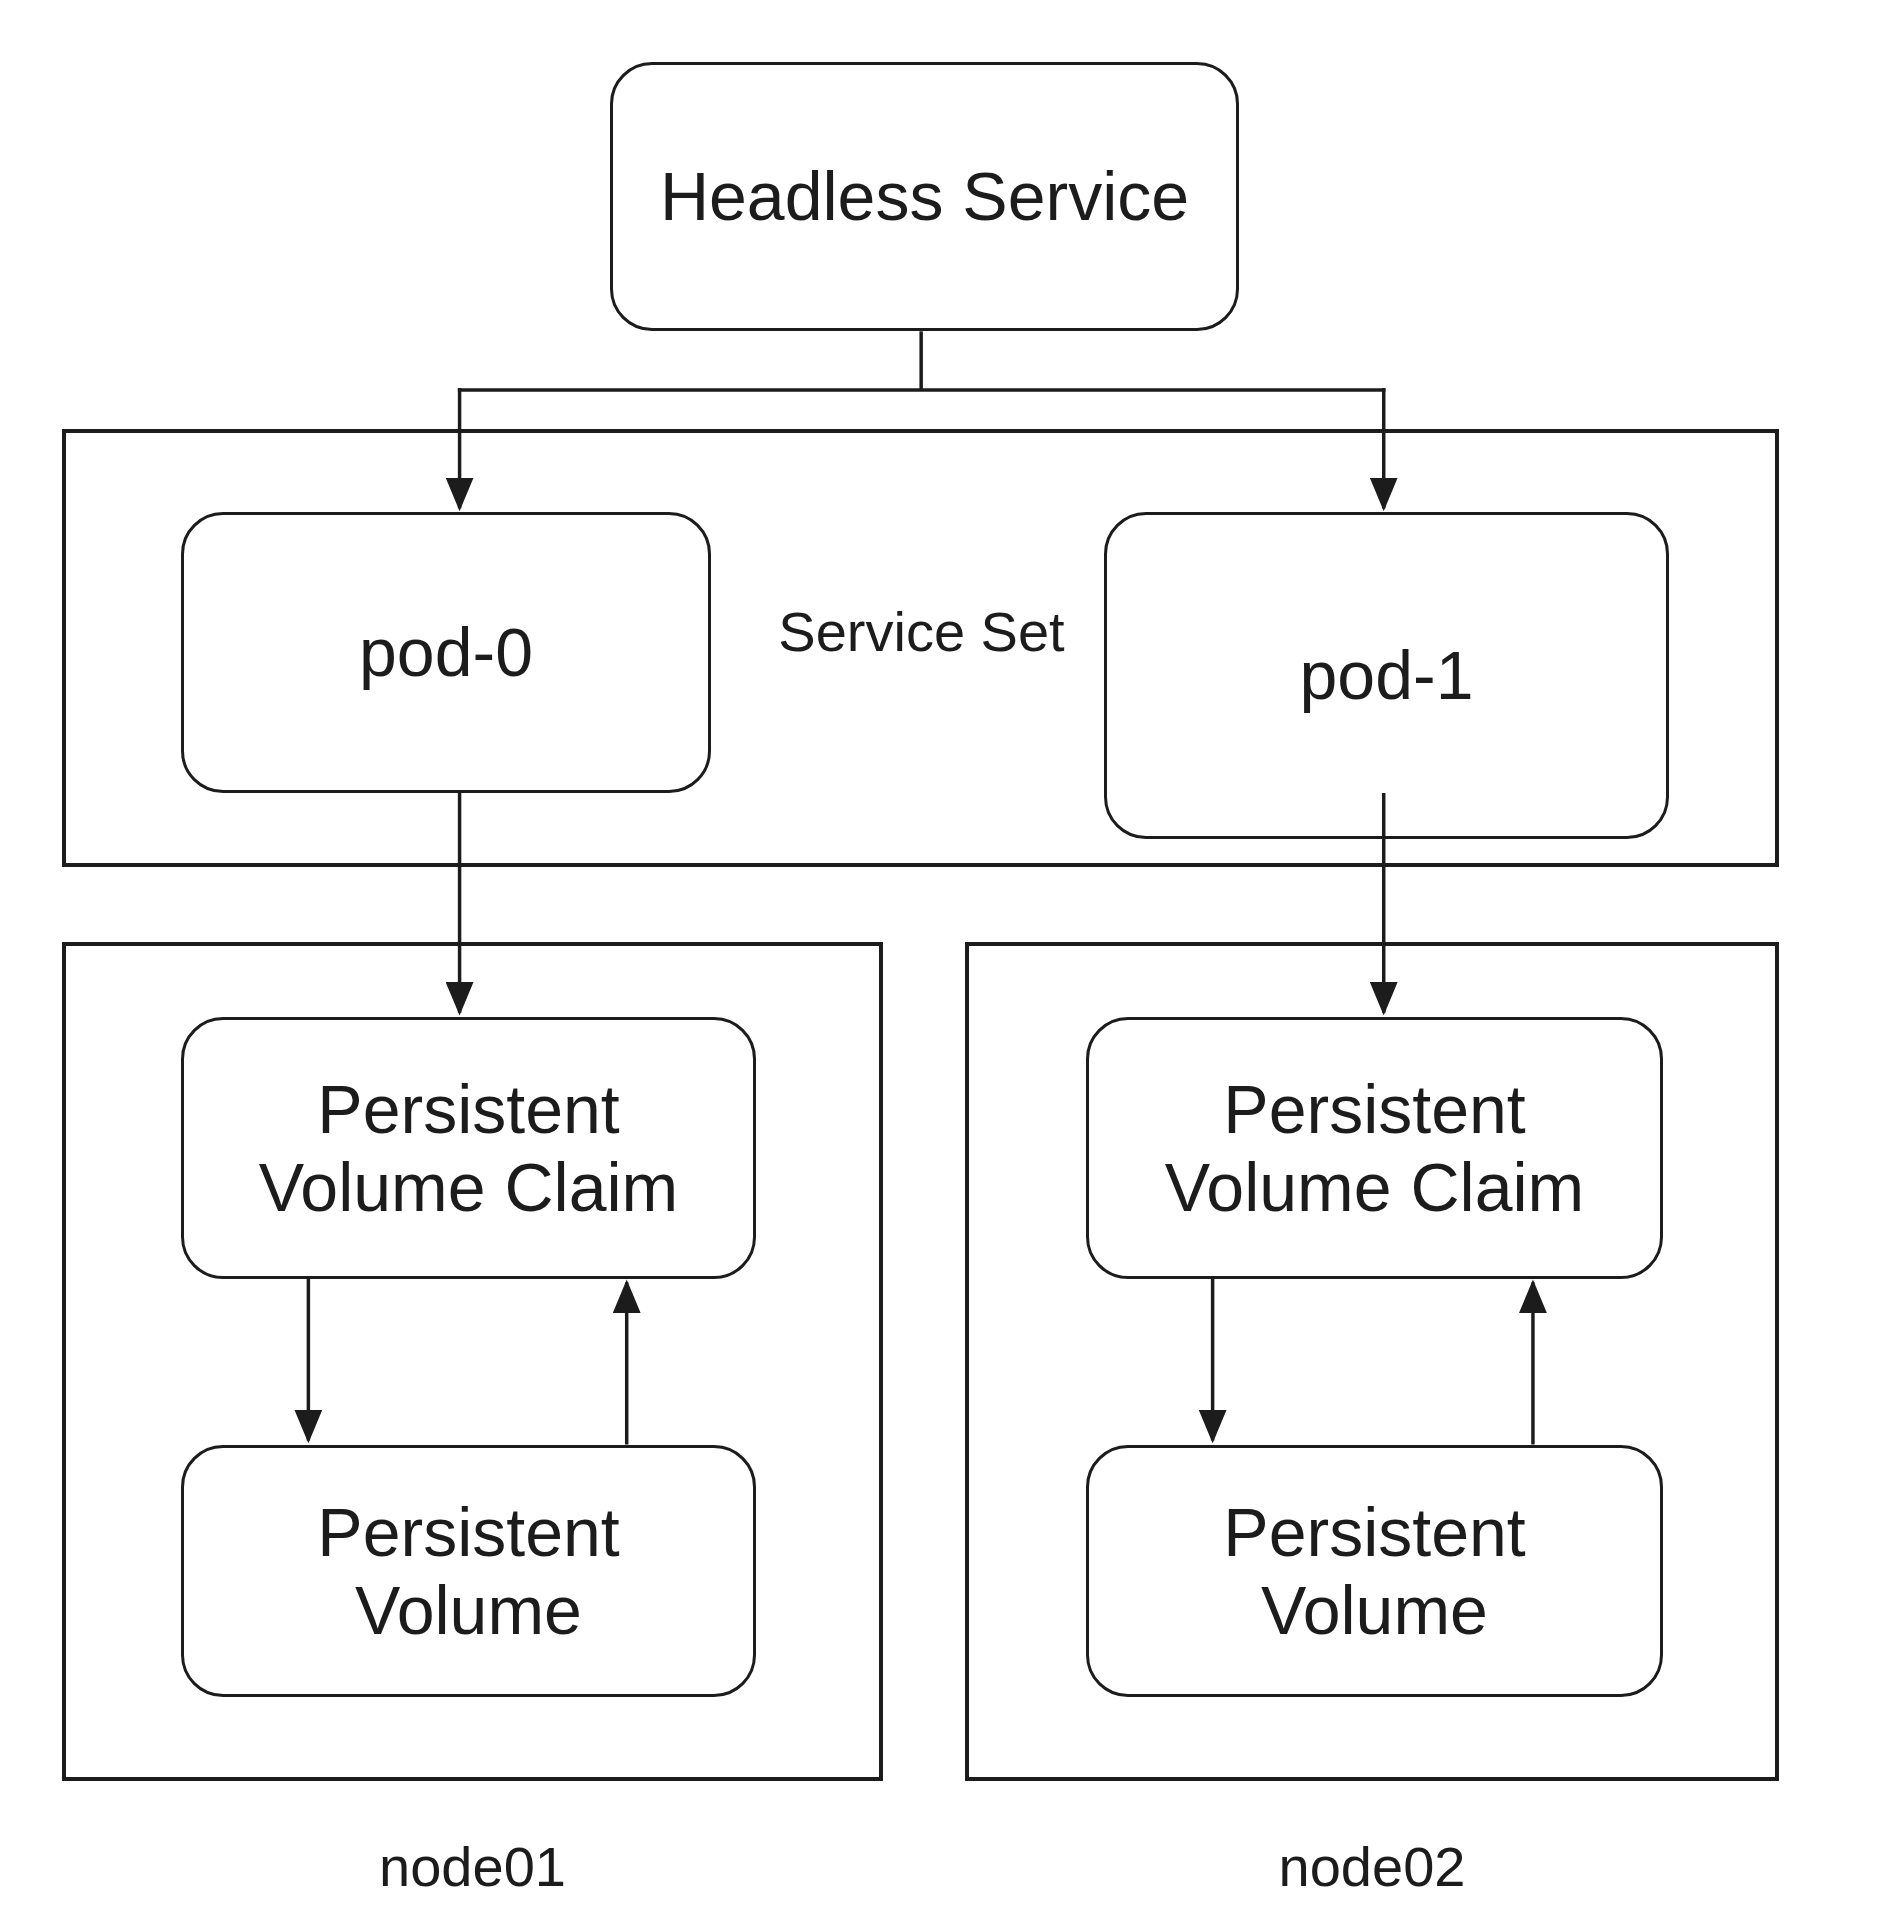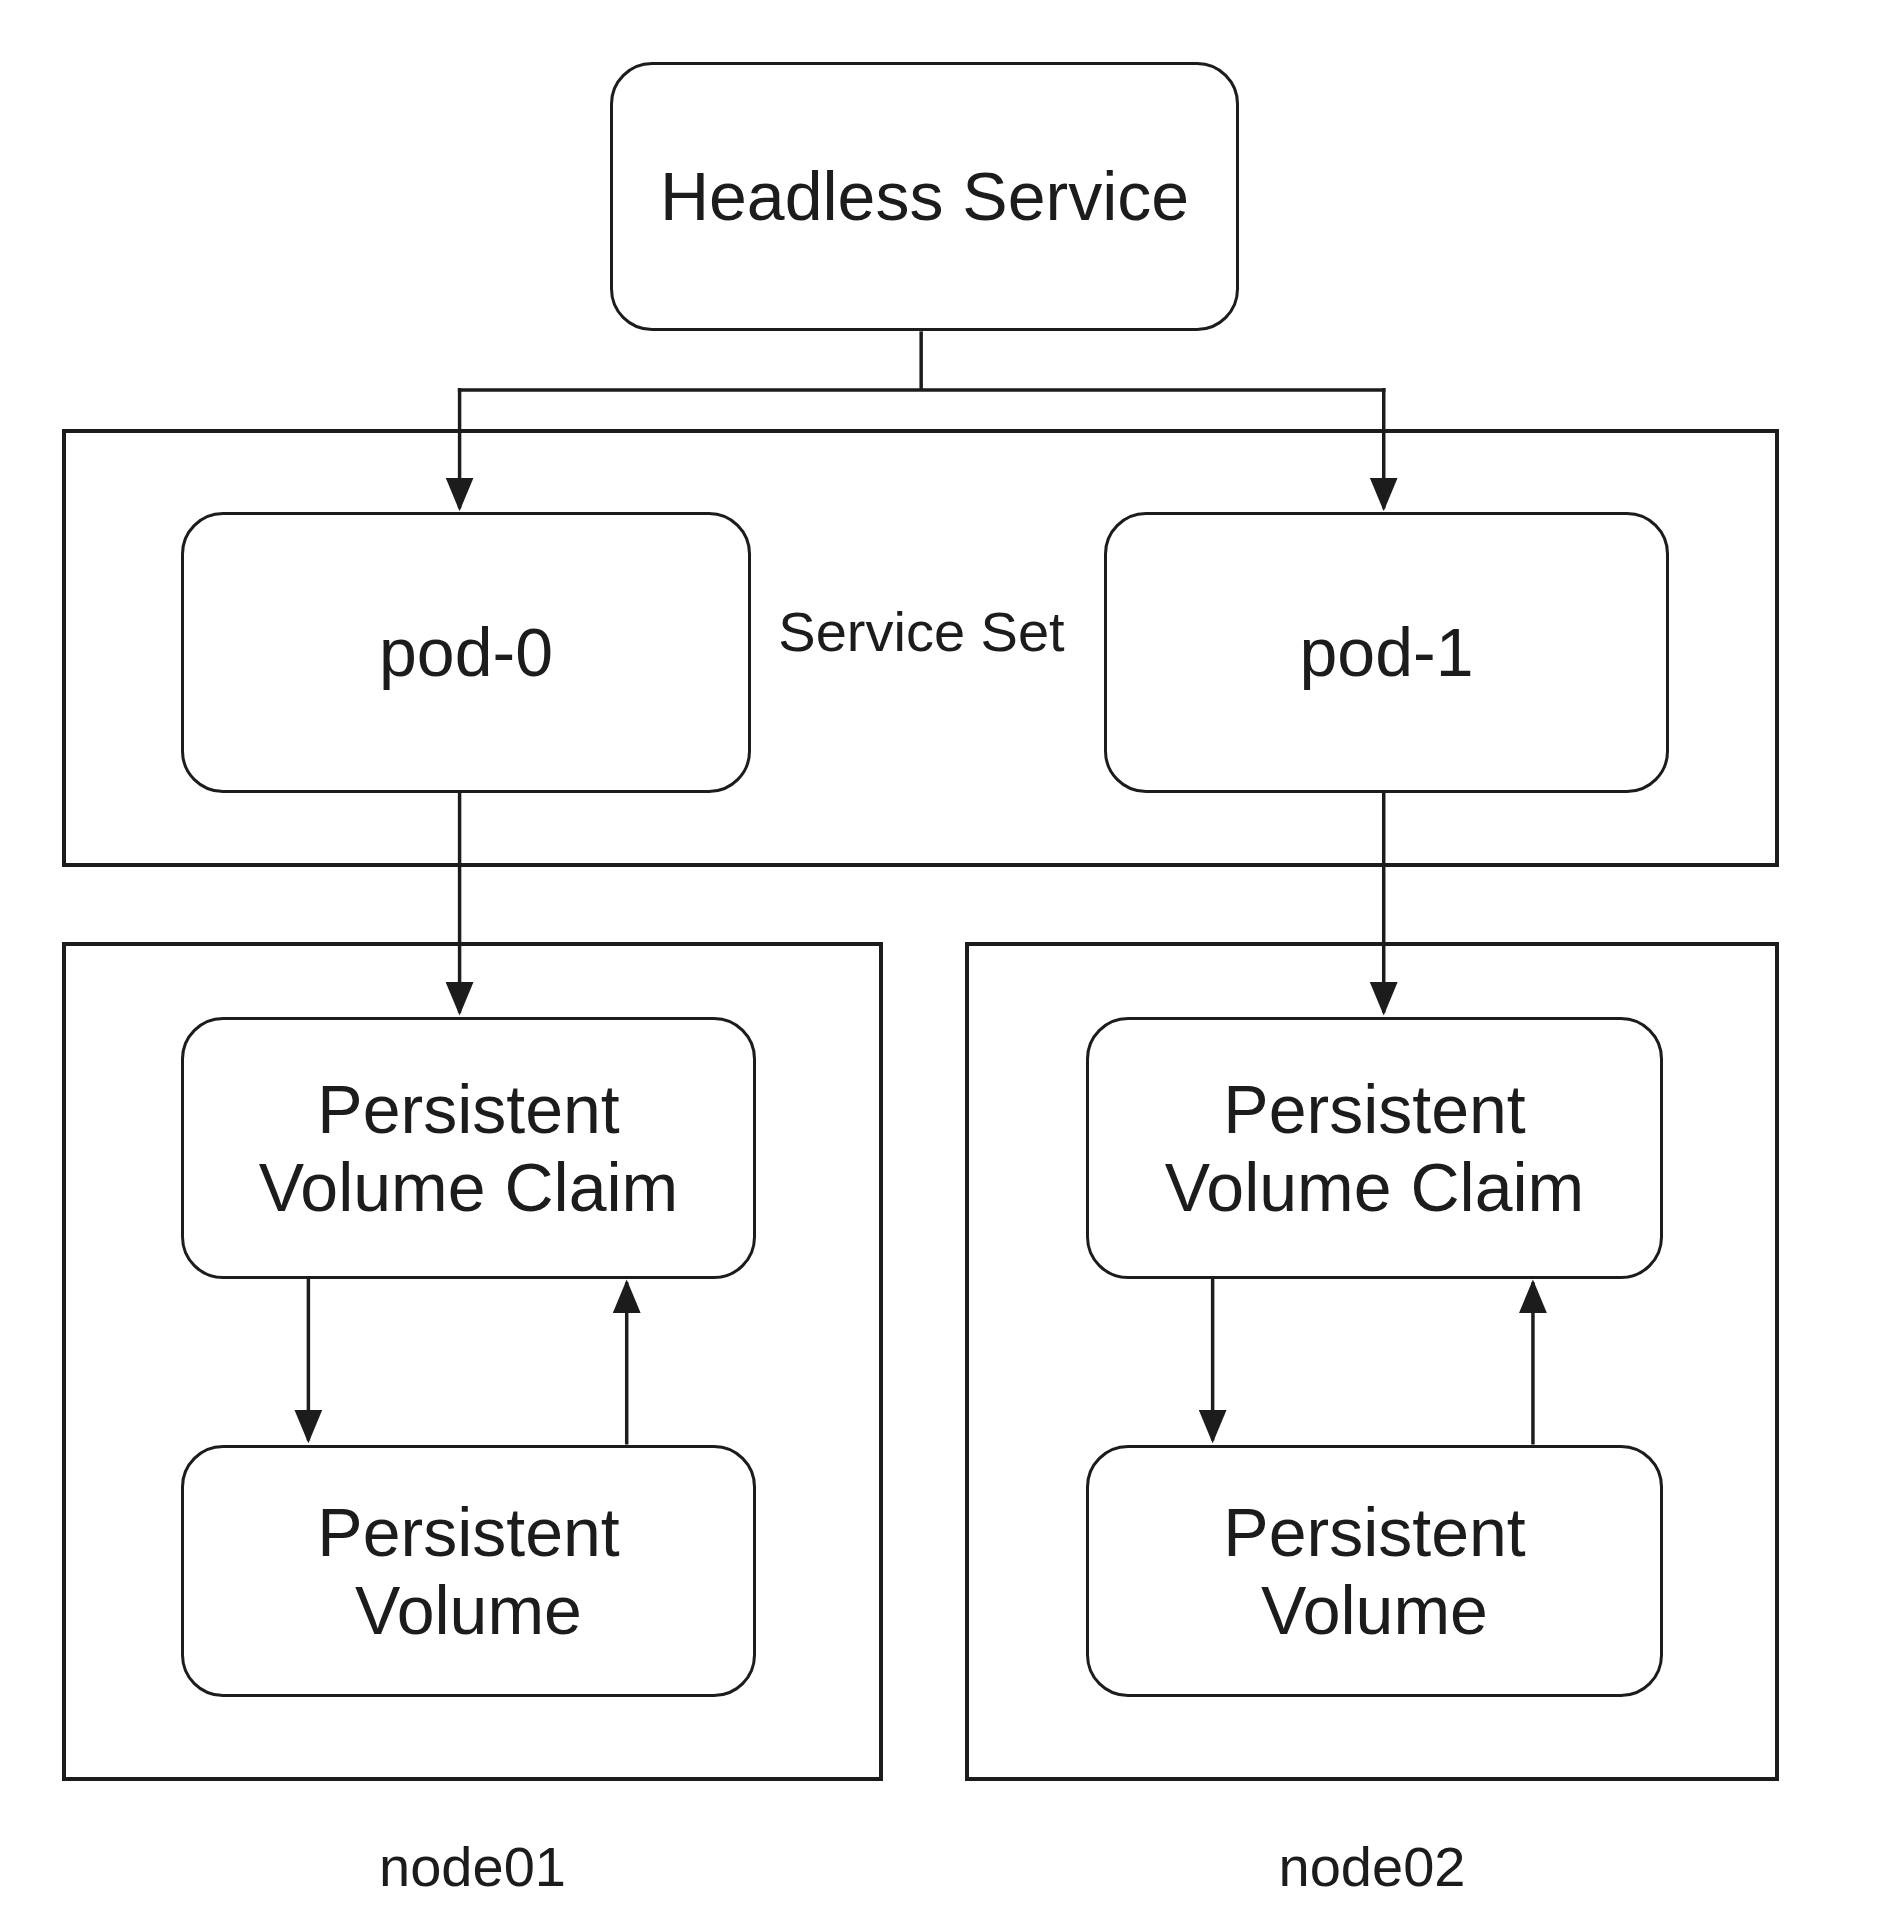--- a/index.html
+++ b/index.html
@@ -67,23 +67,23 @@
 <div class="canvas">
 
   <div class="container-rect" style="left:62px; top:429px; width:1717px; height:438px;"></div>
 
   <div class="container-rect" style="left:62px; top:942px; width:821px; height:839px;"></div>
 
   <div class="container-rect" style="left:965px; top:942px; width:814px; height:839px;"></div>
 
   <div class="box rounded" style="left:610px; top:62px; width:629px; height:269px;">Headless Service</div>
 
-  <div class="box rounded" style="left:181px; top:512px; width:570px; height:281px;">pod-0</div>
+  <div class="box rounded" style="left:181px; top:512px; width:530px; height:281px;">pod-0</div>
 
-  <div class="box rounded" style="left:1104px; top:512px; width:565px; height:281px;">pod-1</div>
+  <div class="box rounded" style="left:1104px; top:512px; width:565px; height:327px;">pod-1</div>
 
   <div class="free-label ss-label" style="left:772px; top:596px; width:299px;">Service Set</div>
 
   <div class="box rounded pvc-text" style="left:181px; top:1017px; width:575px; height:262px;">Persistent Volume Claim</div>
 
   <div class="box rounded pvc-text" style="left:181px; top:1445px; width:575px; height:252px;">Persistent Volume</div>
 
   <div class="box rounded pvc-text" style="left:1086px; top:1017px; width:577px; height:262px;">Persistent Volume Claim</div>
 
   <div class="box rounded pvc-text" style="left:1086px; top:1445px; width:577px; height:252px;">Persistent Volume</div>

